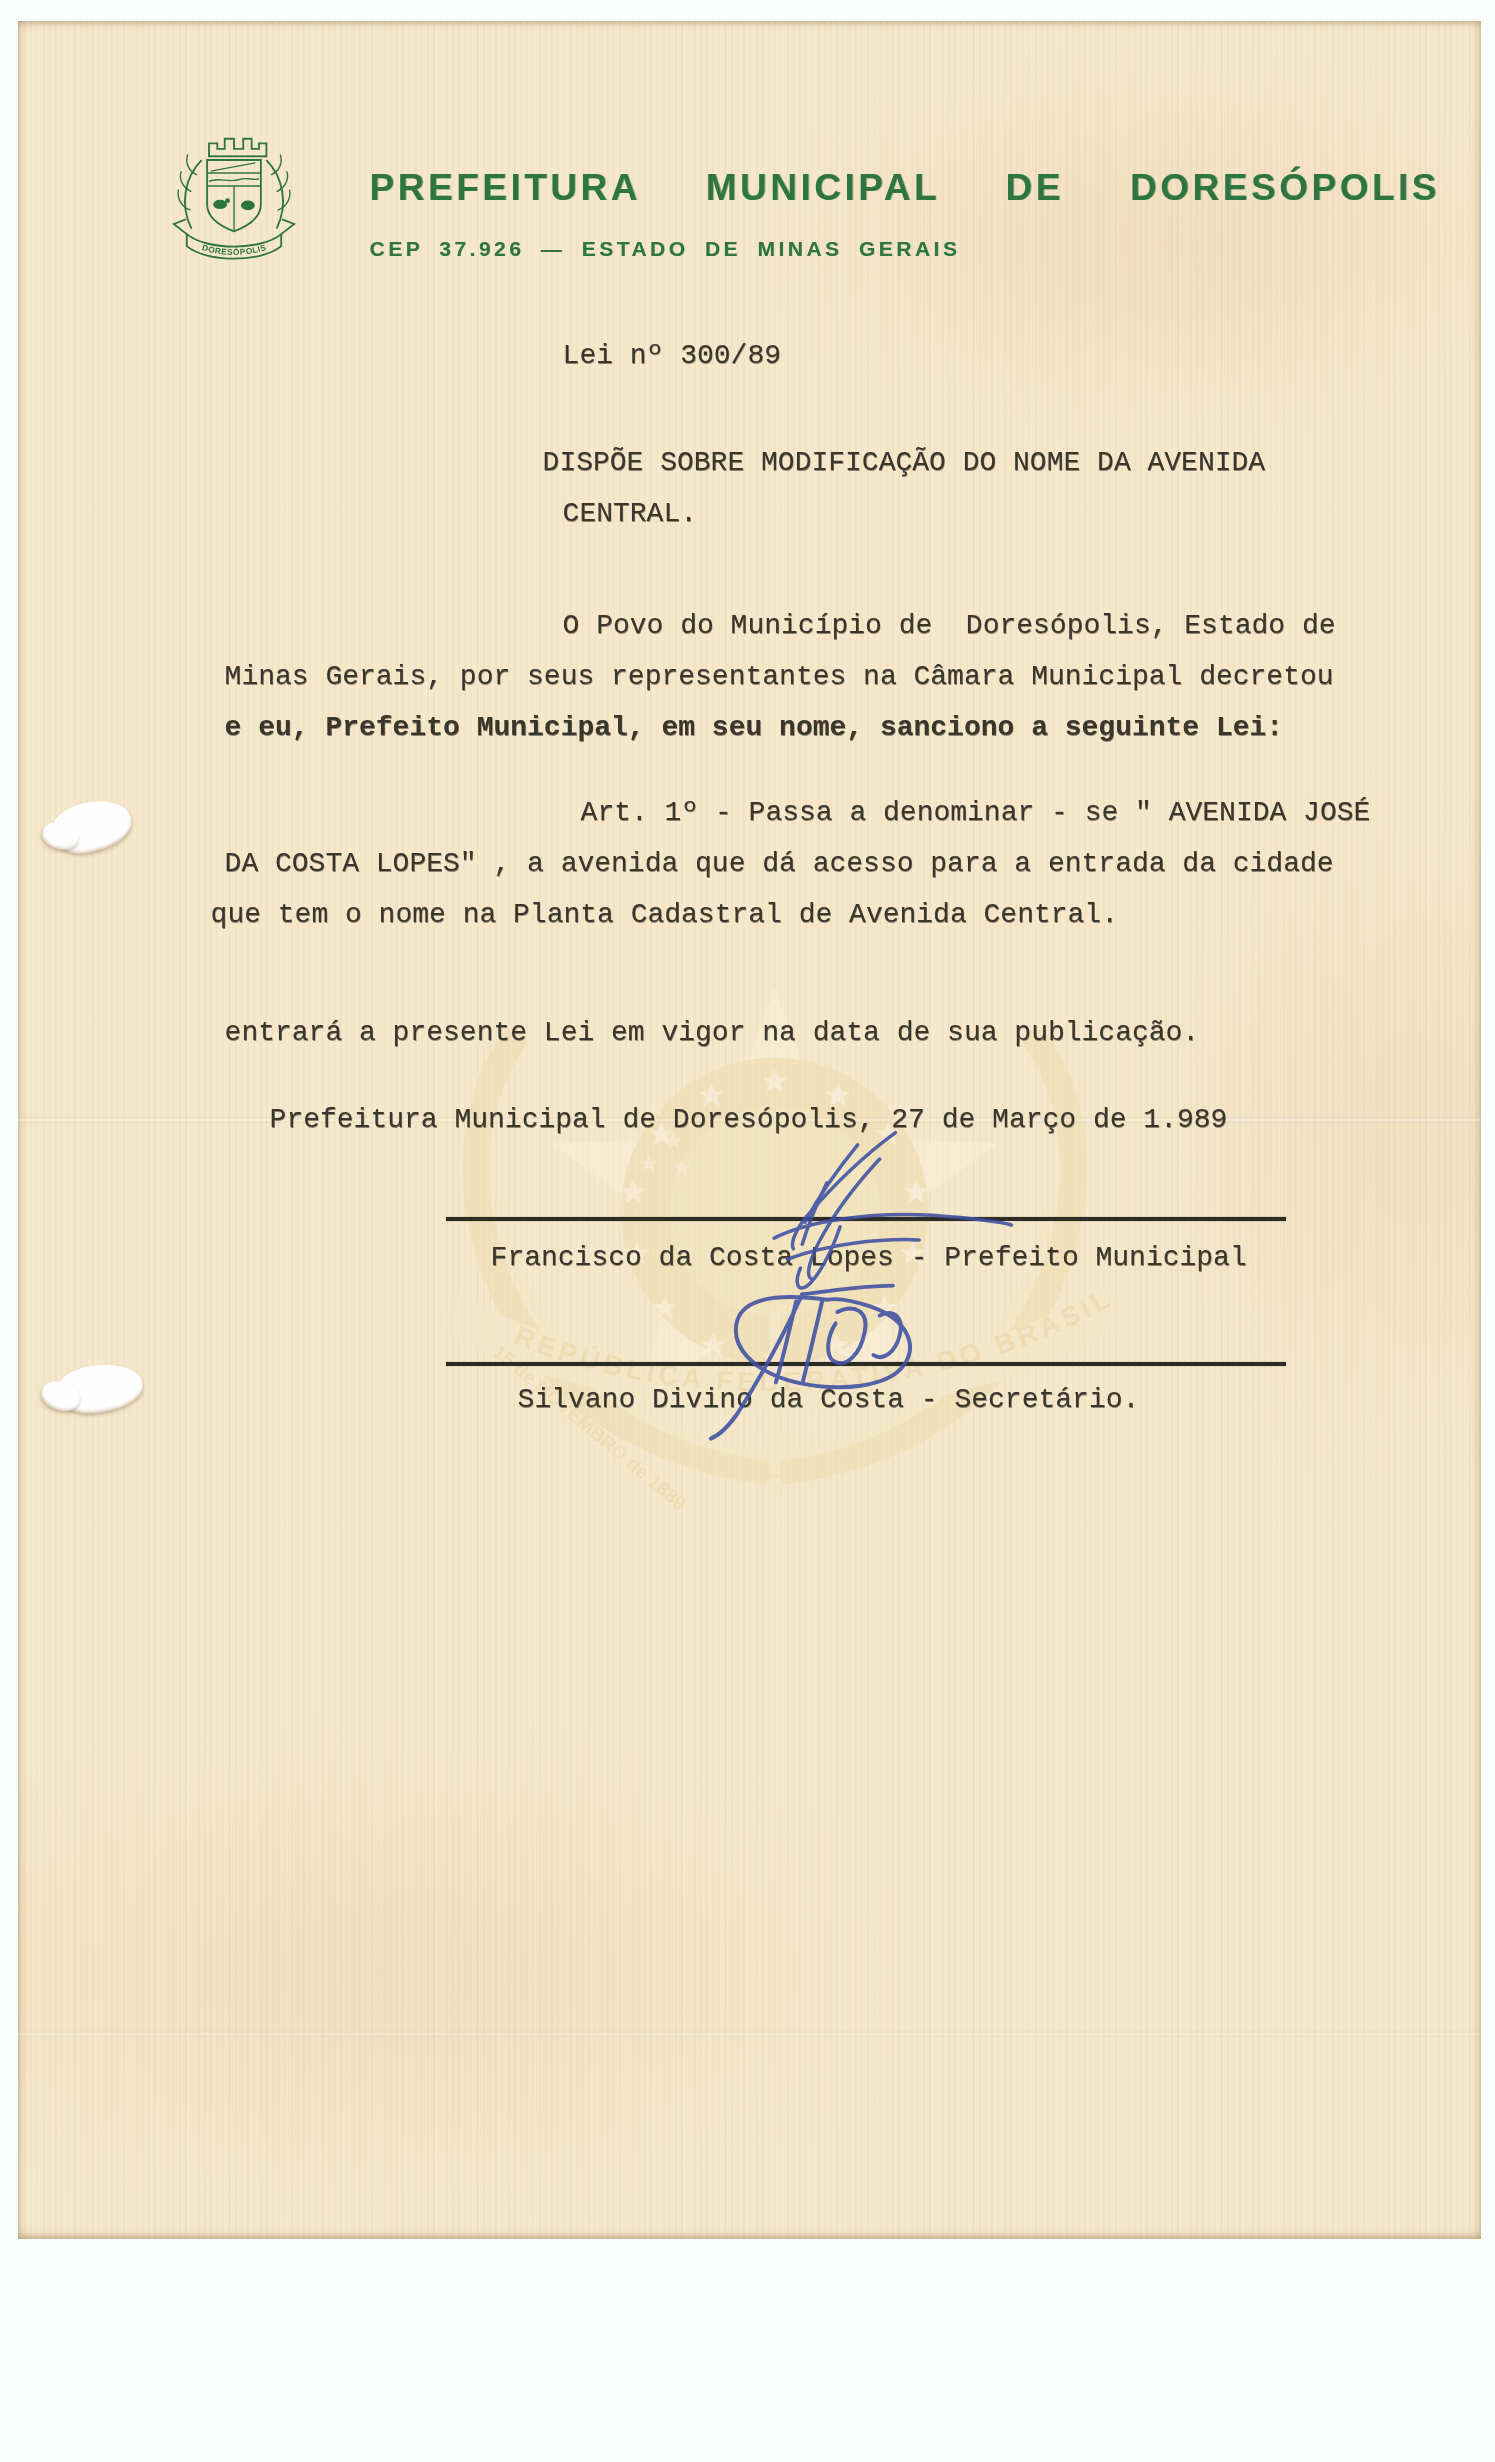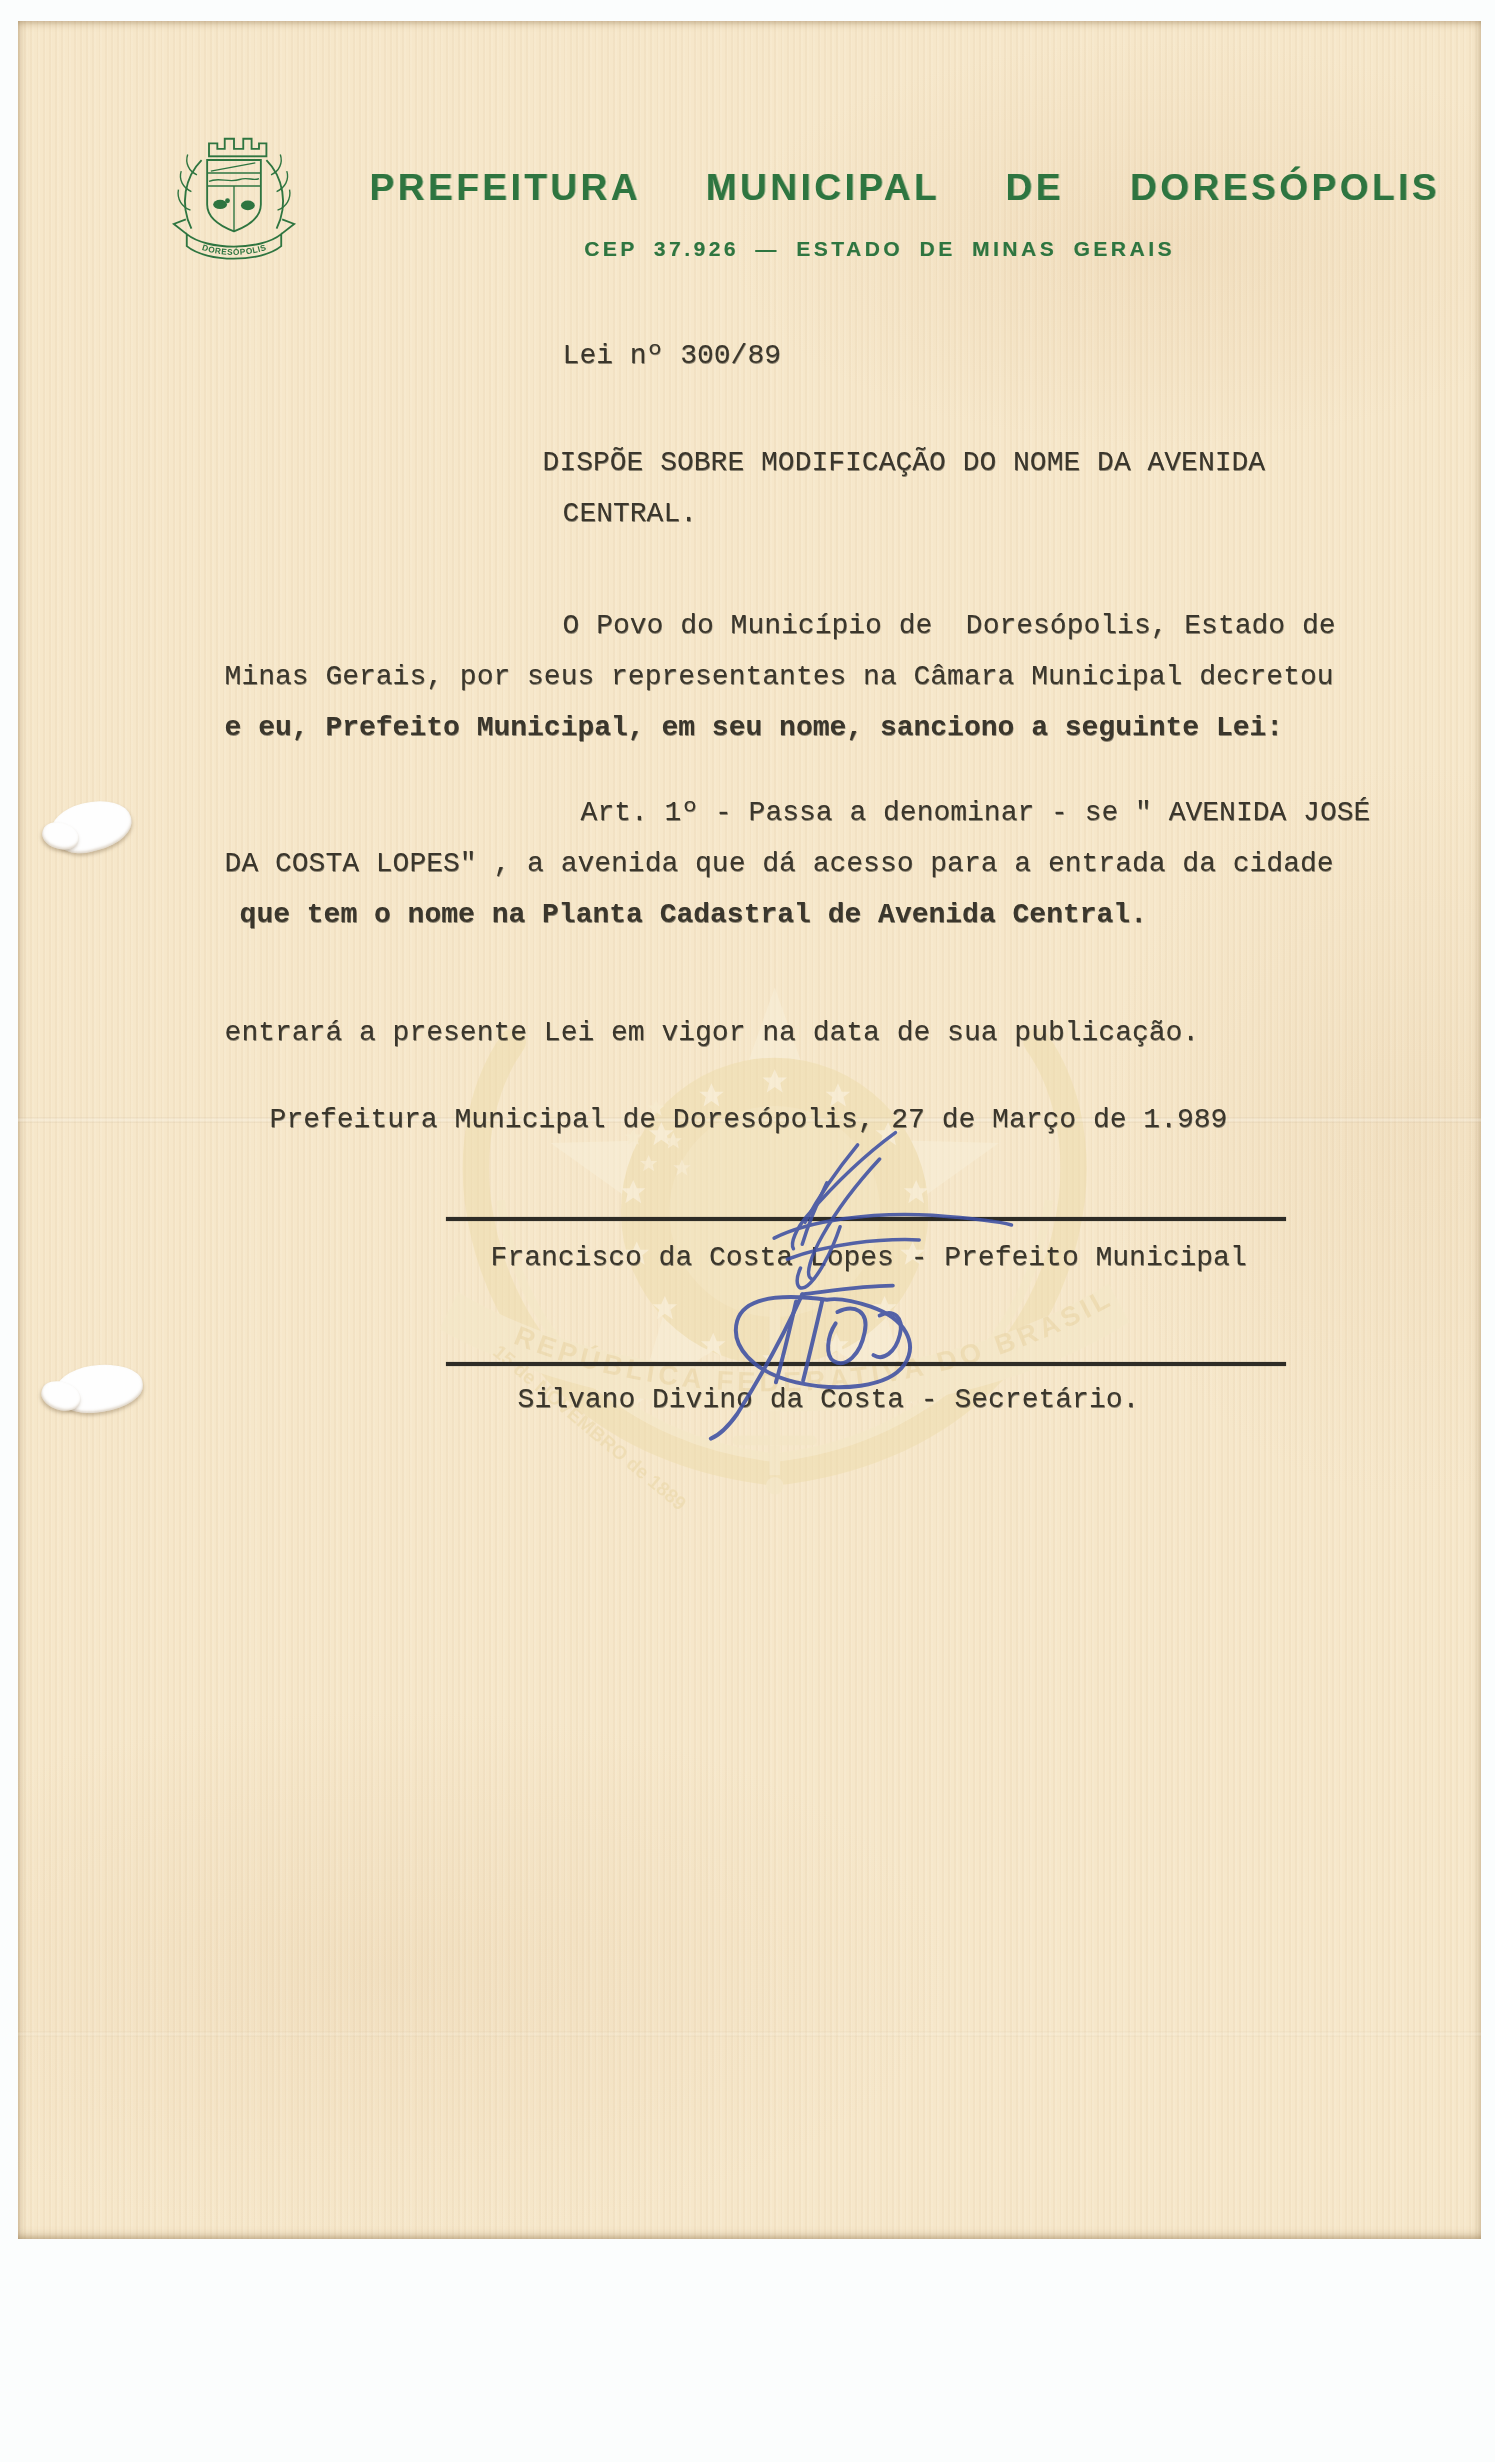--- a/index.html
+++ b/index.html
@@ -28,21 +28,21 @@
     position:absolute;font-family:"Liberation Mono","DejaVu Sans Mono",monospace;
     font-size:28px;line-height:1.1;color:#3a362c;white-space:pre;
     text-shadow:0.5px 0.5px 0.6px rgba(58,54,44,0.55);
   }
   #hdr-title{
     position:absolute;left:352px;top:146px;width:1020px;text-align:center;
     font-weight:700;font-size:37px;color:#2e7540;letter-spacing:3.5px;word-spacing:19.3px;
     white-space:pre;text-shadow:0.9px 0 0 rgba(46,117,64,0.45);
   }
   #hdr-sub{
-    position:absolute;left:352px;top:216px;width:1020px;text-align:center;
+    position:absolute;left:352px;top:216px;width:1020px;text-align:left;
     font-weight:700;font-size:21px;color:#2e7540;letter-spacing:3.5px;word-spacing:7px;
     white-space:pre;text-shadow:0.4px 0 0 rgba(46,117,64,0.45);
   }
   .sigline{position:absolute;height:3.5px;background:#2e2c26;box-shadow:0 0 0.9px #2e2c26;}
   .hole{position:absolute;background:#fefefe;
     box-shadow:0 2.6px 3.5px rgba(120,98,66,0.35), inset 0 -1.8px 2.6px rgba(185,165,135,0.45);}
   svg{display:block;}
 </style>
 </head>
 <body>
@@ -144,21 +144,21 @@
 
   <div class="tw" style="left:525px;top:427px;">DISPÕE SOBRE MODIFICAÇÃO DO NOME DA AVENIDA</div>
   <div class="tw" style="left:545px;top:478px;">CENTRAL.</div>
 
   <div class="tw" style="left:545px;top:590px;">O Povo do Município de  Doresópolis, Estado de</div>
   <div class="tw" style="left:207px;top:641px;">Minas Gerais, por seus representantes na Câmara Municipal decretou</div>
   <div class="tw" style="left:207px;top:692px;font-weight:bold;">e eu, Prefeito Municipal, em seu nome, sanciono a seguinte Lei:</div>
 
   <div class="tw" style="left:563px;top:777px;">Art. 1º - Passa a denominar - se " AVENIDA JOSÉ</div>
   <div class="tw" style="left:207px;top:828px;">DA COSTA LOPES" , a avenida que dá acesso para a entrada da cidade</div>
-  <div class="tw" style="left:222px;top:879px;font-weight:bold;">que tem o nome na Planta Cadastral de Avenida Central.</div>
+  <div class="tw" style="left:193px;top:879px;">que tem o nome na Planta Cadastral de Avenida Central.</div>
 
   <div class="tw" style="left:207px;top:997px;">entrará a presente Lei em vigor na data de sua publicação.</div>
 
   <div class="tw" style="left:252px;top:1084px;text-align:center;">Prefeitura Municipal de Doresópolis, 27 de Março de 1.989</div>
 
   <div class="sigline" style="left:428px;top:1196px;width:840px;"></div>
   <div class="tw" style="left:473px;top:1222px;text-align:center;">Francisco da Costa Lopes - Prefeito Municipal</div>
 
   <div class="sigline" style="left:428px;top:1341px;width:840px;"></div>
   <div class="tw" style="left:500px;top:1364px;">Silvano Divino da Costa - Secretário.</div>

